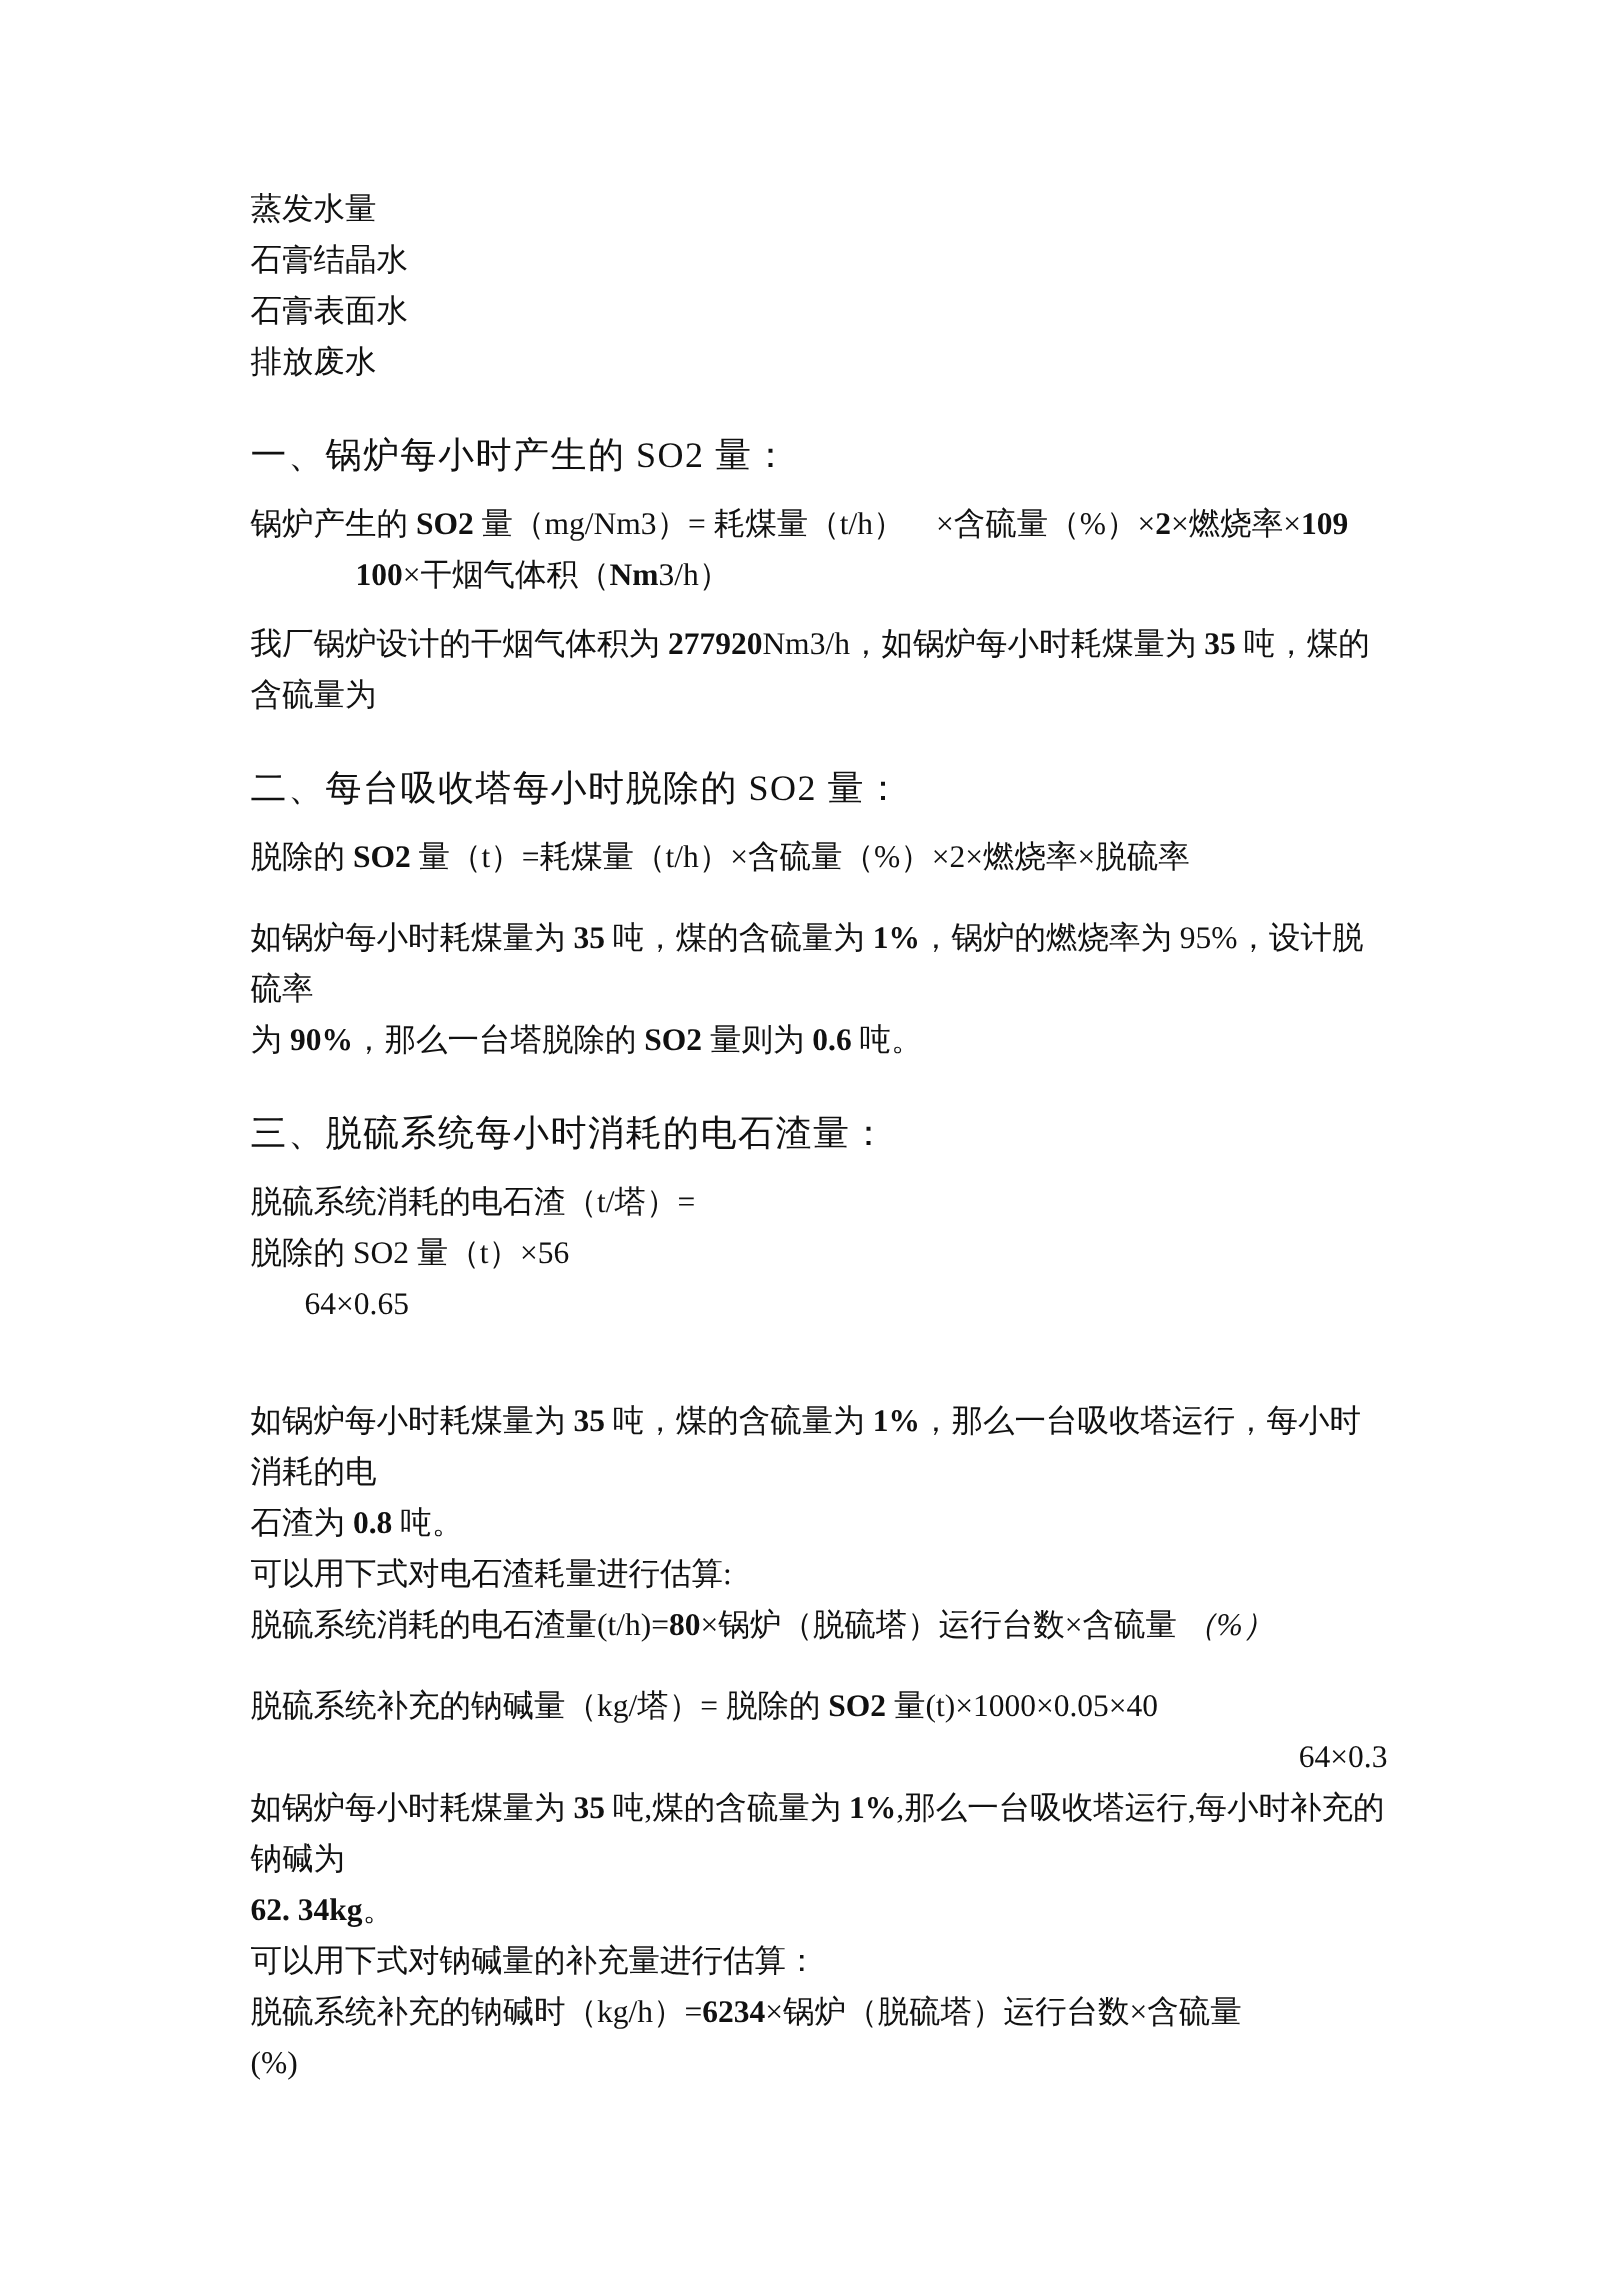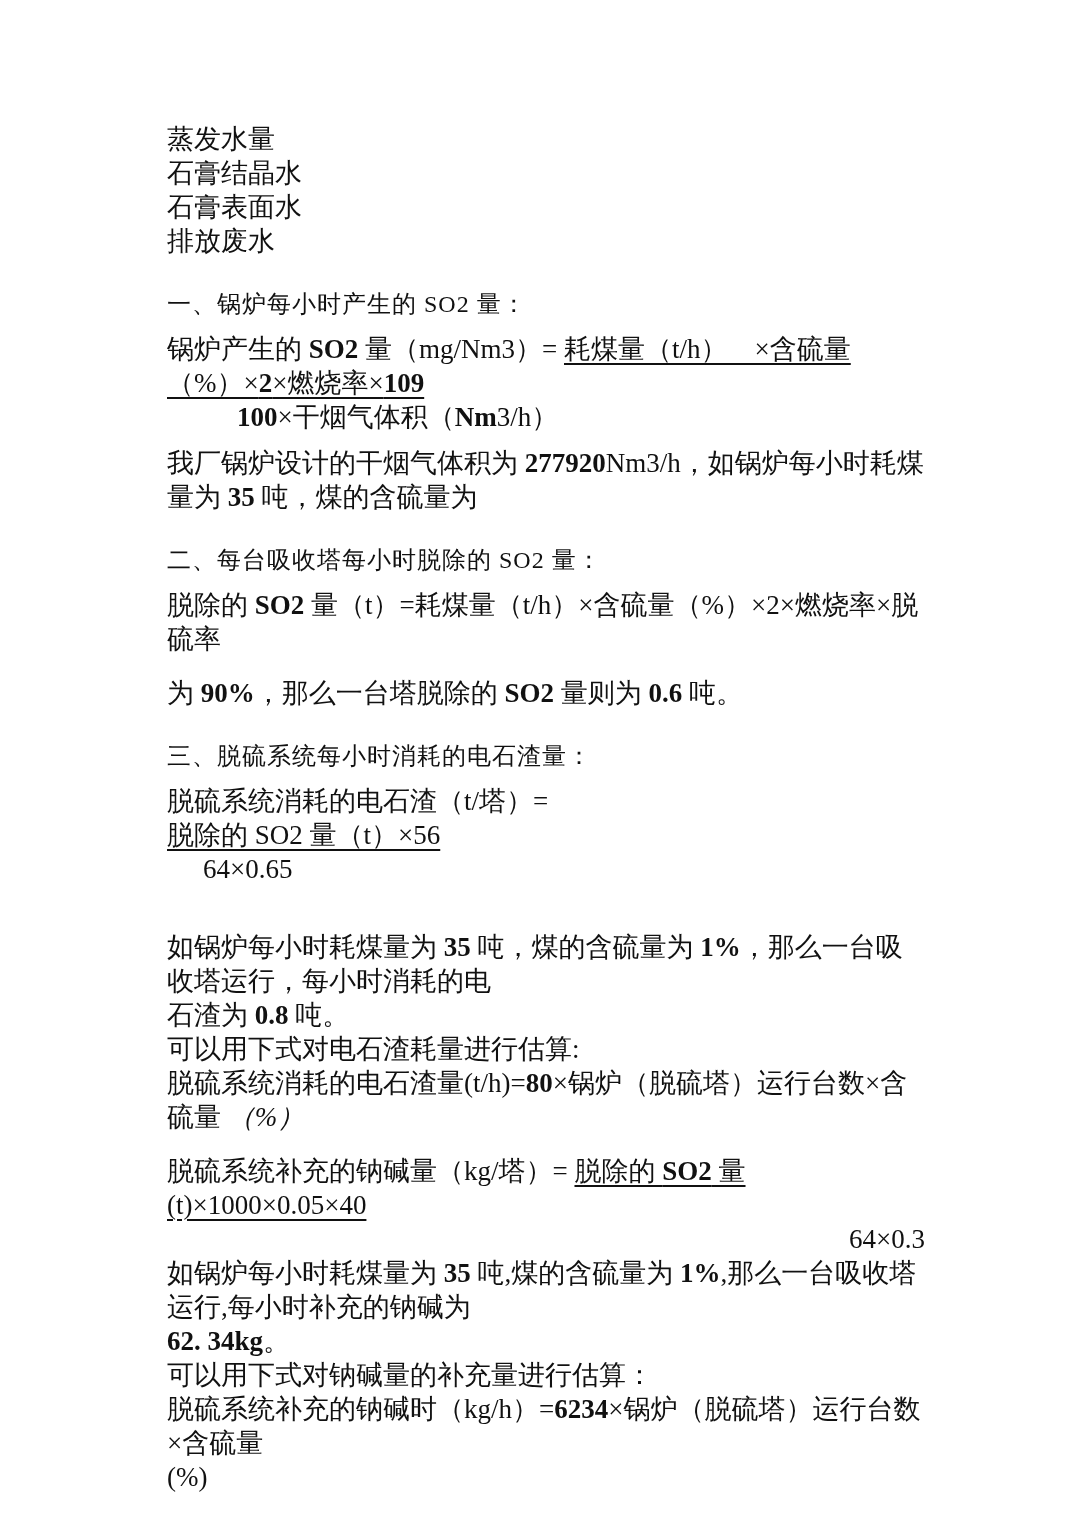--- a/index.html
+++ b/index.html
@@ -8,35 +8,34 @@
     width:1080px;
     height:1528px;
     background:#ffffff;
     box-sizing:border-box;
     padding:122px 155px 0 167px;
     font-family:"Liberation Serif","DejaVu Serif",serif;
     color:#111111;
     overflow:hidden;
   }
   .line{
-    font-size:27px;
+    font-size:21px;
     line-height:34px;
     white-space:pre-wrap;
   }
   .heading{
     font-size:24px;
     font-weight:normal;
     line-height:40px;
     margin:26px 0 8px 0;
     letter-spacing:1px;
   }
   .b{font-weight:bold;}
   .i{font-style:italic;}
   .u{
-    text-decoration:underline;
     text-decoration-thickness:2px;
     text-underline-offset:5px;
     text-align:right;
   }
   .spacer{width:100%;}
 </style>
 </head>
 <body>
 
 <div class="page">
@@ -55,20 +54,21 @@
       <div class="spacer" style="height: 12px;"></div>
       <div>
         <div class="line"><span>我厂锅炉设计的干烟气体积为 </span><span class="b">277920</span><span>Nm3/h，如锅炉每小时耗煤量为 </span><span class="b">35</span><span> 吨，煤的含硫量为</span></div>
       </div>
       <div class="heading">二、每台吸收塔每小时脱除的 SO2 量：</div>
       <div>
         <div class="line"><span>脱除的 </span><span class="b">SO2</span><span> 量（t）=耗煤量（t/h）×含硫量（%）×2×燃烧率×脱硫率</span></div>
       </div>
       <div class="spacer" style="height: 20px;"></div>
       <div>
+        <div class="line"><span>如锅炉每小时耗煤量为 </span><span class="b">35</span><span> 吨，煤的含硫量为 </span><span class="b">1%</span><span>，锅炉的燃烧率为 95%，设计脱硫率</span></div>
         <div class="line"><span>为 </span><span class="b">90%</span><span>，那么一台塔脱除的 </span><span class="b">SO2</span><span> 量则为 </span><span class="b">0.6</span><span> 吨。</span></div>
       </div>
       <div class="heading">三、脱硫系统每小时消耗的电石渣量：</div>
       <div>
         <div class="line"><span>脱硫系统消耗的电石渣（t/塔）=</span></div>
         <div class="line"><span class="u">脱除的 SO2 量（t）×56</span></div>
         <div class="line" style="padding-left: 36px;"><span>64×0.65</span></div>
       </div>
       <div class="spacer" style="height: 44px;"></div>
       <div>

